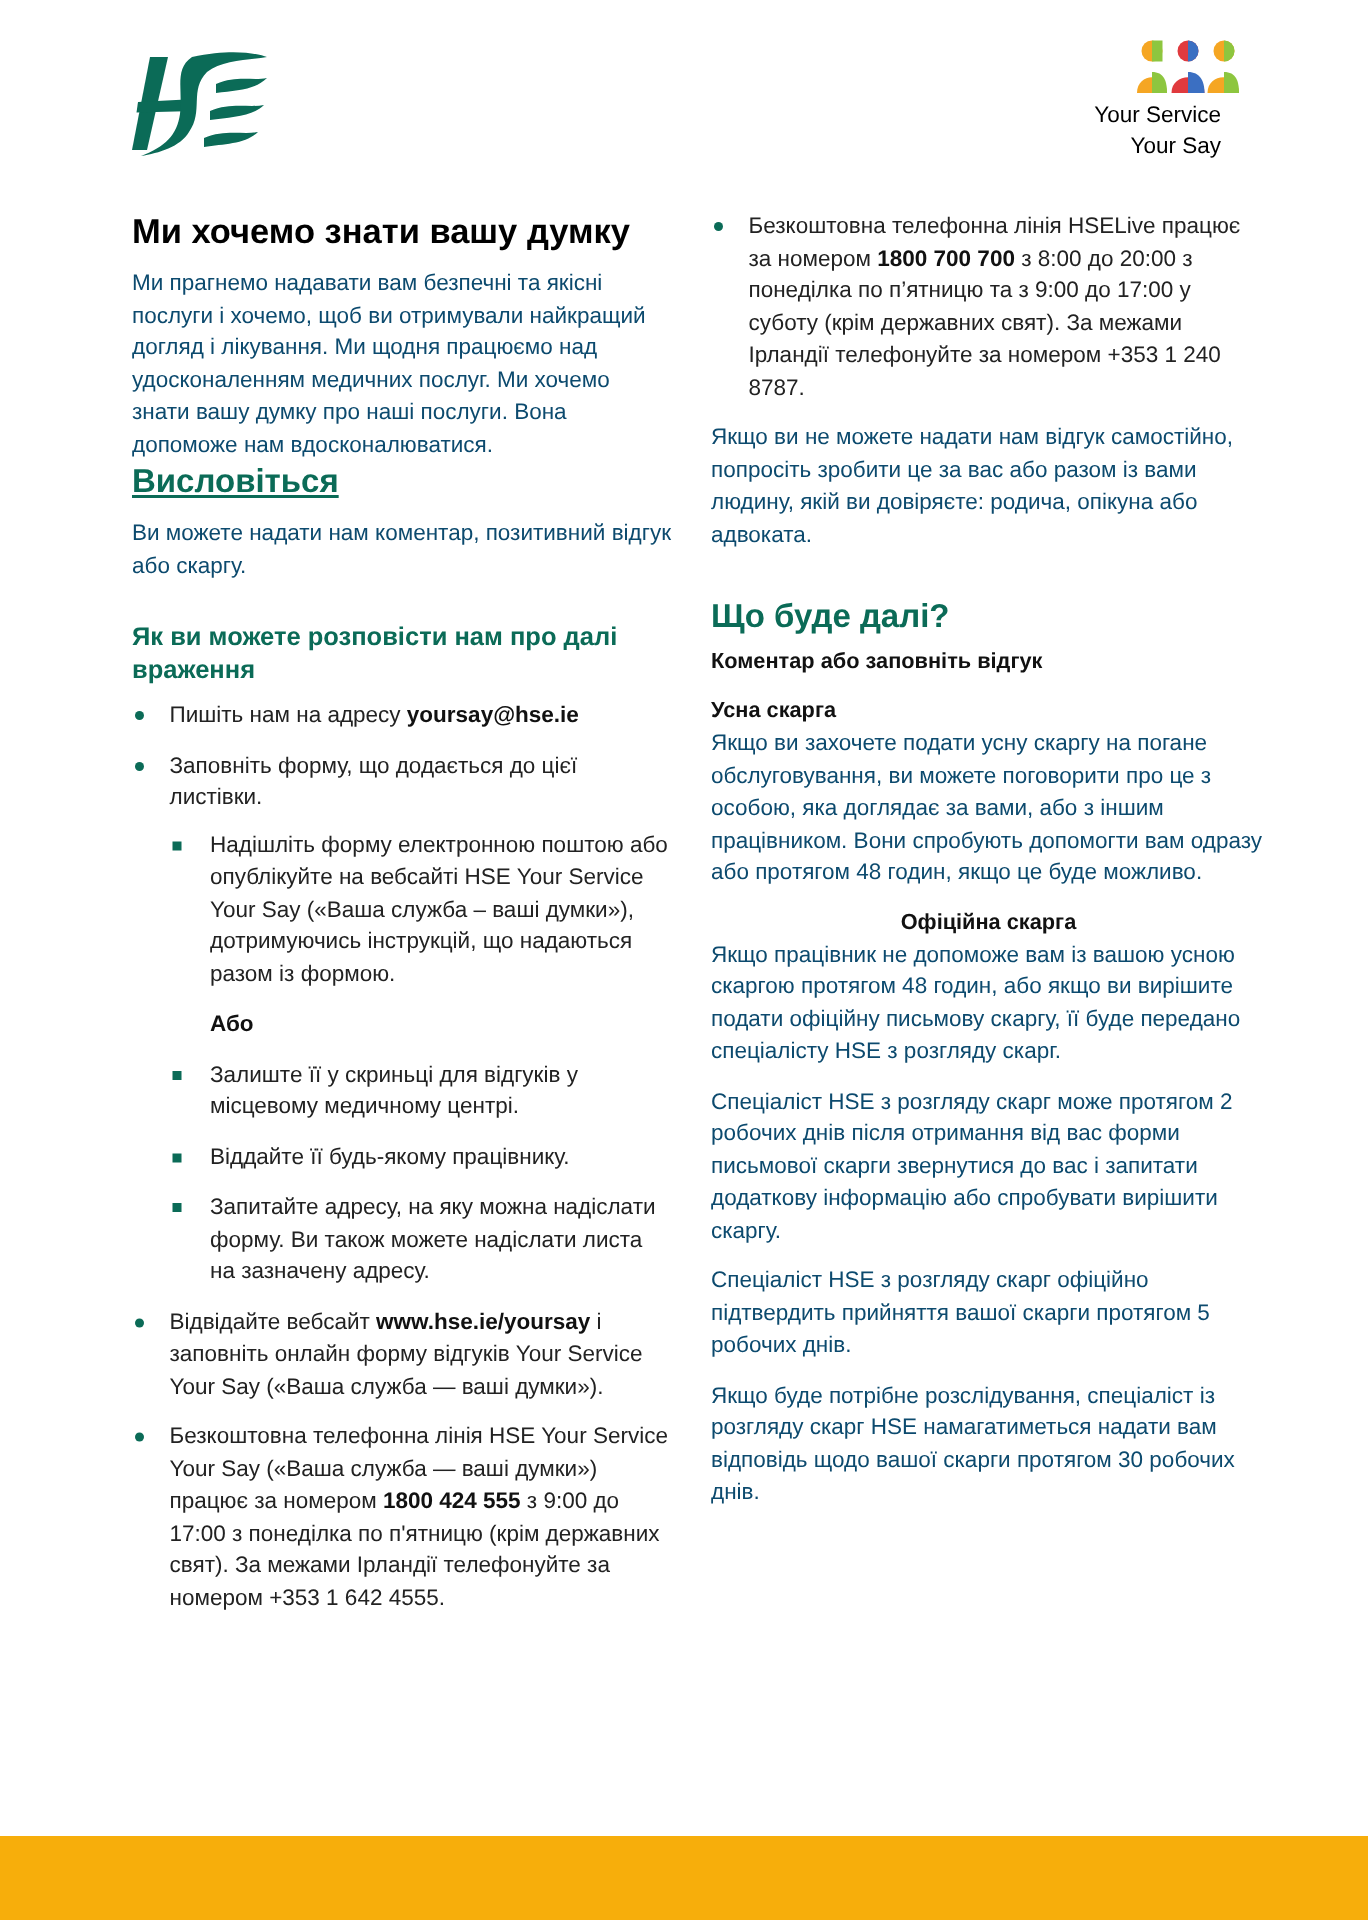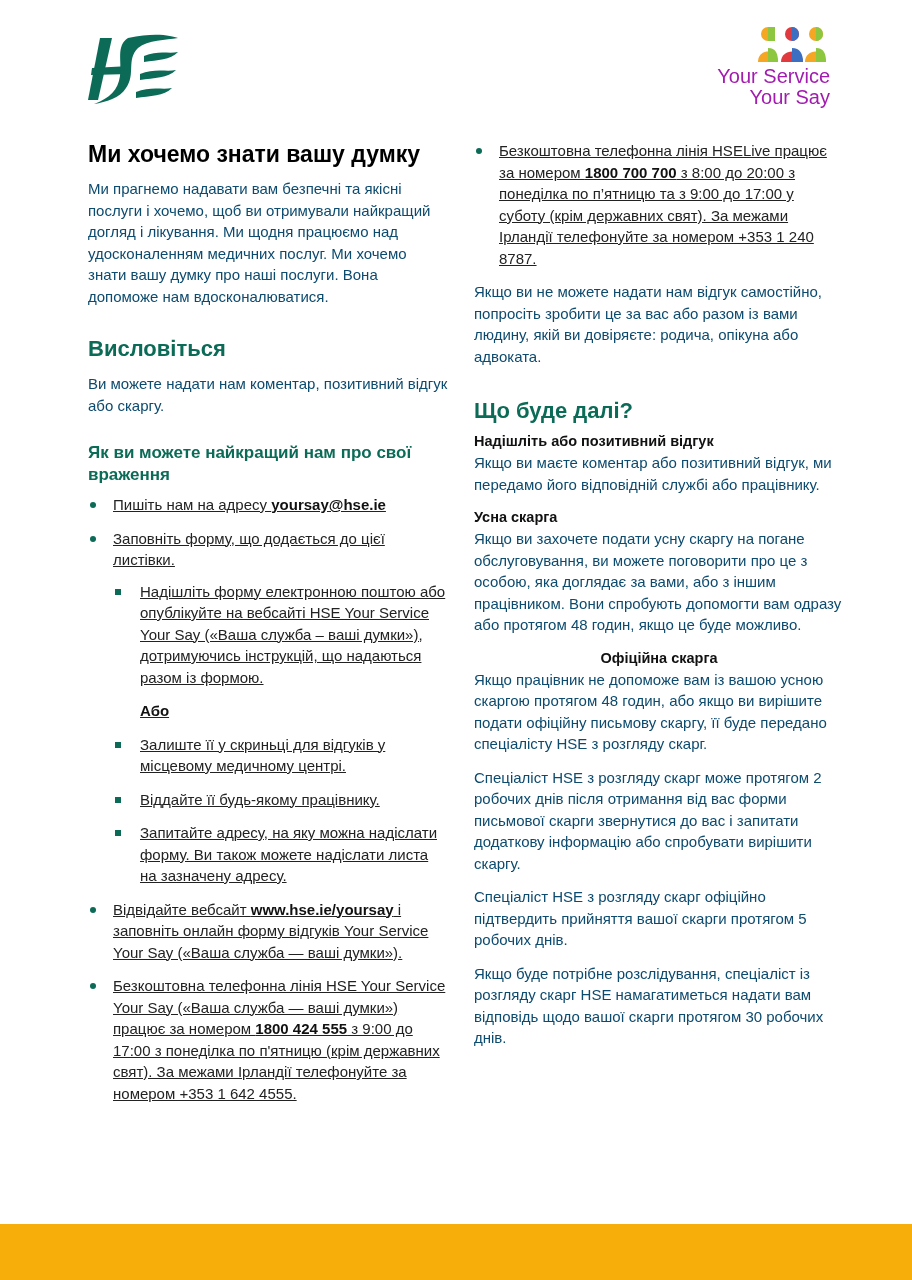--- a/index.html
+++ b/index.html
@@ -5,35 +5,35 @@
   html, body { margin: 0; padding: 0; }
   body {
     width: 912px; height: 1280px; position: relative; overflow: hidden;
     background: #ffffff;
     font-family: "Liberation Sans", "DejaVu Sans", sans-serif;
     color: #1f1f1f;
   }
   .hse-logo { position: absolute; left: 86px; top: 30px; width: 100px; height: 76px; }
   .ysys-logo { position: absolute; left: 712px; top: 26px; width: 120px; height: 86px; text-align: right; }
   .ysys-people { position: absolute; left: 46px; top: 0; width: 68px; height: 36px; }
-  .ysys-text { position: absolute; right: 2px; top: 40px; color: #a21caf; font-size: 20px; line-height: 21px; text-align: right; white-space: nowrap; }
+  .ysys-text { position: absolute; right: 18px; top: 40px; color: #000000; font-size: 15px; line-height: 21px; text-align: right; white-space: nowrap; }
 
   .col { position: absolute; top: 140px; }
   .col-left { left: 88px; width: 360px; }
   .col-right { left: 474px; width: 370px; }
 
   h1.title { color: #000000; font-size: 23px; font-weight: bold; margin: 0 0 10px 0; line-height: 28px; }
   h2.sec { color: #0b6b57; font-size: 22px; font-weight: bold; margin: 0 0 10px 0; line-height: 28px; }
   h3.sub { color: #0b6b57; font-size: 17px; font-weight: bold; margin: 0 0 8px 0; line-height: 22px; }
   h4.minor { color: #111; font-size: 14.5px; font-weight: bold; margin: 0; line-height: 21px; }
   p { margin: 0; font-size: 15px; line-height: 21.5px; color: #0c4a6e; }
   b { font-weight: bold; color: #111; }
 
   ul.bul { list-style: none; margin: 0; padding: 0; }
-  ul.bul > li { position: relative; padding-left: 25px; font-size: 15px; line-height: 21.5px; margin-bottom: 12px; color: #222; text-decoration: underline; }
+  ul.bul > li { position: relative; padding-left: 25px; font-size: 15px; line-height: 21.5px; margin-bottom: 12px; color: #222; }
   ul.bul > li::before { content: ""; position: absolute; left: 2px; top: 8px; width: 6px; height: 6px; border-radius: 50%; background: #0b6b57; }
   ul.sq { list-style: none; margin: 10px 0 0 0; padding: 0; }
   ul.sq > li { position: relative; padding-left: 27px; font-size: 15px; line-height: 21.5px; margin-bottom: 12px; color: #222; }
   ul.sq > li::before { content: ""; position: absolute; left: 2px; top: 8px; width: 6px; height: 6px; background: #0b6b57; }
   .or-label { padding-left: 27px; font-weight: bold; font-size: 15px; line-height: 21.5px; margin: 2px 0 12px 0; color: #111; }
 
   .footer-bar { position: absolute; left: 0; top: 1224px; width: 912px; height: 56px; background: #f7ae0b; }
 </style>
 </head>
 <body>
@@ -69,24 +69,24 @@
   <div class="ysys-text">
     <div>Your Service</div>
     <div>Your Say</div>
   </div>
 </div>
 
 <div class="col col-left">
   <h1 class="title">Ми хочемо знати вашу думку</h1>
   <p>Ми прагнемо надавати вам безпечні та якісні послуги і хочемо, щоб ви отримували найкращий догляд і лікування. Ми щодня працюємо над удосконаленням медичних послуг. Ми хочемо знати вашу думку про наші послуги. Вона допоможе нам вдосконалюватися.</p>
 
-  <h2 class="sec" style="margin-top:28px;">Висловіться</h2>
+  <h2 class="sec" style="text-decoration:underline;">Висловіться</h2>
   <p>Ви можете надати нам коментар, позитивний відгук або скаргу.</p>
 
-  <h3 class="sub" style="margin-top:26px;">Як ви можете найкращий нам про свої враження</h3>
+  <h3 class="sub" style="margin-top:26px;">Як ви можете розповісти нам про далі враження</h3>
 
   <ul class="bul">
     <li><span>Пишіть нам на адресу </span><b>yoursay@hse.ie</b></li>
     <li><span>Заповніть форму, що додається до цієї листівки.</span>
       <ul class="sq">
         <li>Надішліть форму електронною поштою або опублікуйте на вебсайті HSE Your Service Your Say («Ваша служба – ваші думки»), дотримуючись інструкцій, що надаються разом із формою.</li>
       </ul>
       <div class="or-label">Або</div>
       <ul class="sq" style="margin-top:0;">
         <li>Залиште її у скриньці для відгуків у місцевому медичному центрі.</li>
@@ -101,22 +101,21 @@
 
 <div class="col col-right">
   <ul class="bul">
     <li><span>Безкоштовна телефонна лінія HSELive працює за номером </span><b>1800 700 700</b><span> з 8:00 до 20:00 з понеділка по п’ятницю та з 9:00 до 17:00 у суботу (крім державних свят). За межами Ірландії телефонуйте за номером +353 1 240 8787.</span></li>
   </ul>
 
   <p>Якщо ви не можете надати нам відгук самостійно, попросіть зробити це за вас або разом із вами людину, якій ви довіряєте: родича, опікуна або адвоката.</p>
 
   <h2 class="sec" style="margin-top:30px; margin-bottom:6px;">Що буде далі?</h2>
 
-  <h4 class="minor">Надішліть або позитивний відгук</h4>
-  <p>Якщо ви маєте коментар або позитивний відгук, ми передамо його відповідній службі або працівнику.</p>
+  <h4 class="minor">Коментар або заповніть відгук</h4>
 
   <h4 class="minor" style="margin-top:12px;">Усна скарга</h4>
   <p>Якщо ви захочете подати усну скаргу на погане обслуговування, ви можете поговорити про це з особою, яка доглядає за вами, або з іншим працівником. Вони спробують допомогти вам одразу або протягом 48 годин, якщо це буде можливо.</p>
 
   <h4 class="minor" style="margin-top:12px;text-align:center;">Офіційна скарга</h4>
   <p>Якщо працівник не допоможе вам із вашою усною скаргою протягом 48 годин, або якщо ви вирішите подати офіційну письмову скаргу, її буде передано спеціалісту HSE з розгляду скарг.</p>
   <p style="margin-top:12px;">Спеціаліст HSE з розгляду скарг може протягом 2 робочих днів після отримання від вас форми письмової скарги звернутися до вас і запитати додаткову інформацію або спробувати вирішити скаргу.</p>
   <p style="margin-top:12px;">Спеціаліст HSE з розгляду скарг офіційно підтвердить прийняття вашої скарги протягом 5 робочих днів.</p>
   <p style="margin-top:12px;">Якщо буде потрібне розслідування, спеціаліст із розгляду скарг HSE намагатиметься надати вам відповідь щодо вашої скарги протягом 30 робочих днів.</p>
 </div>

